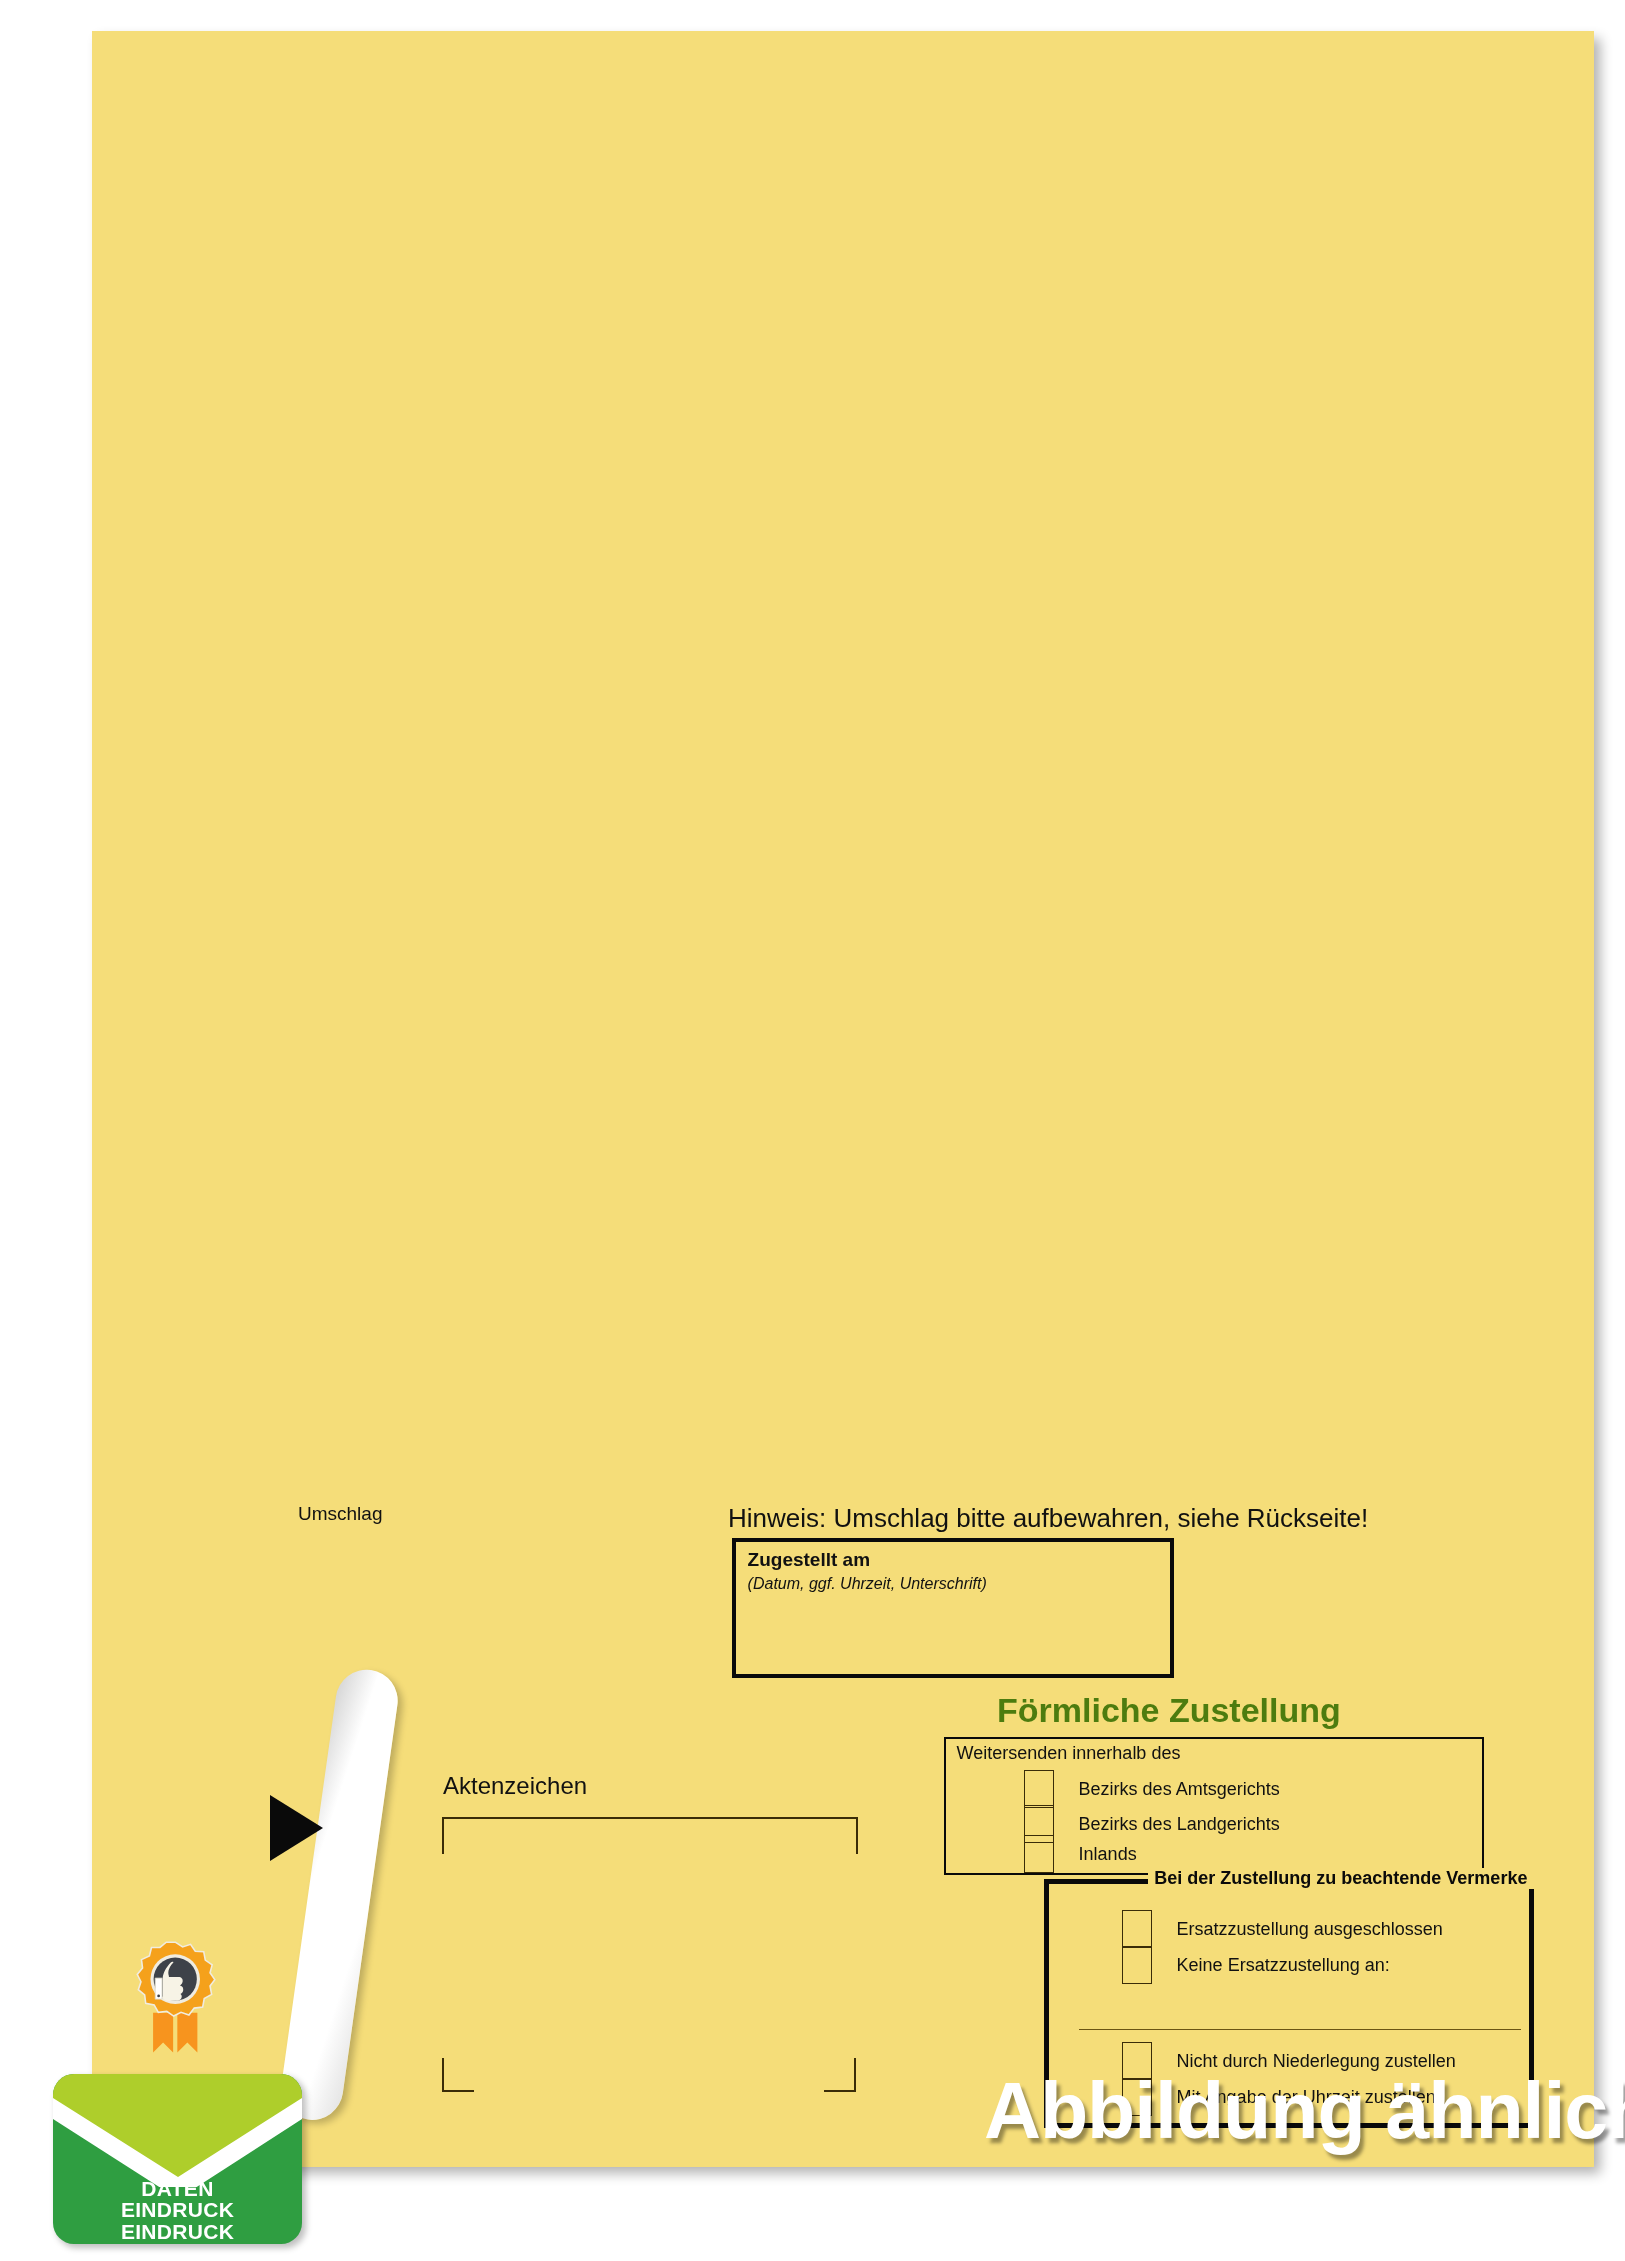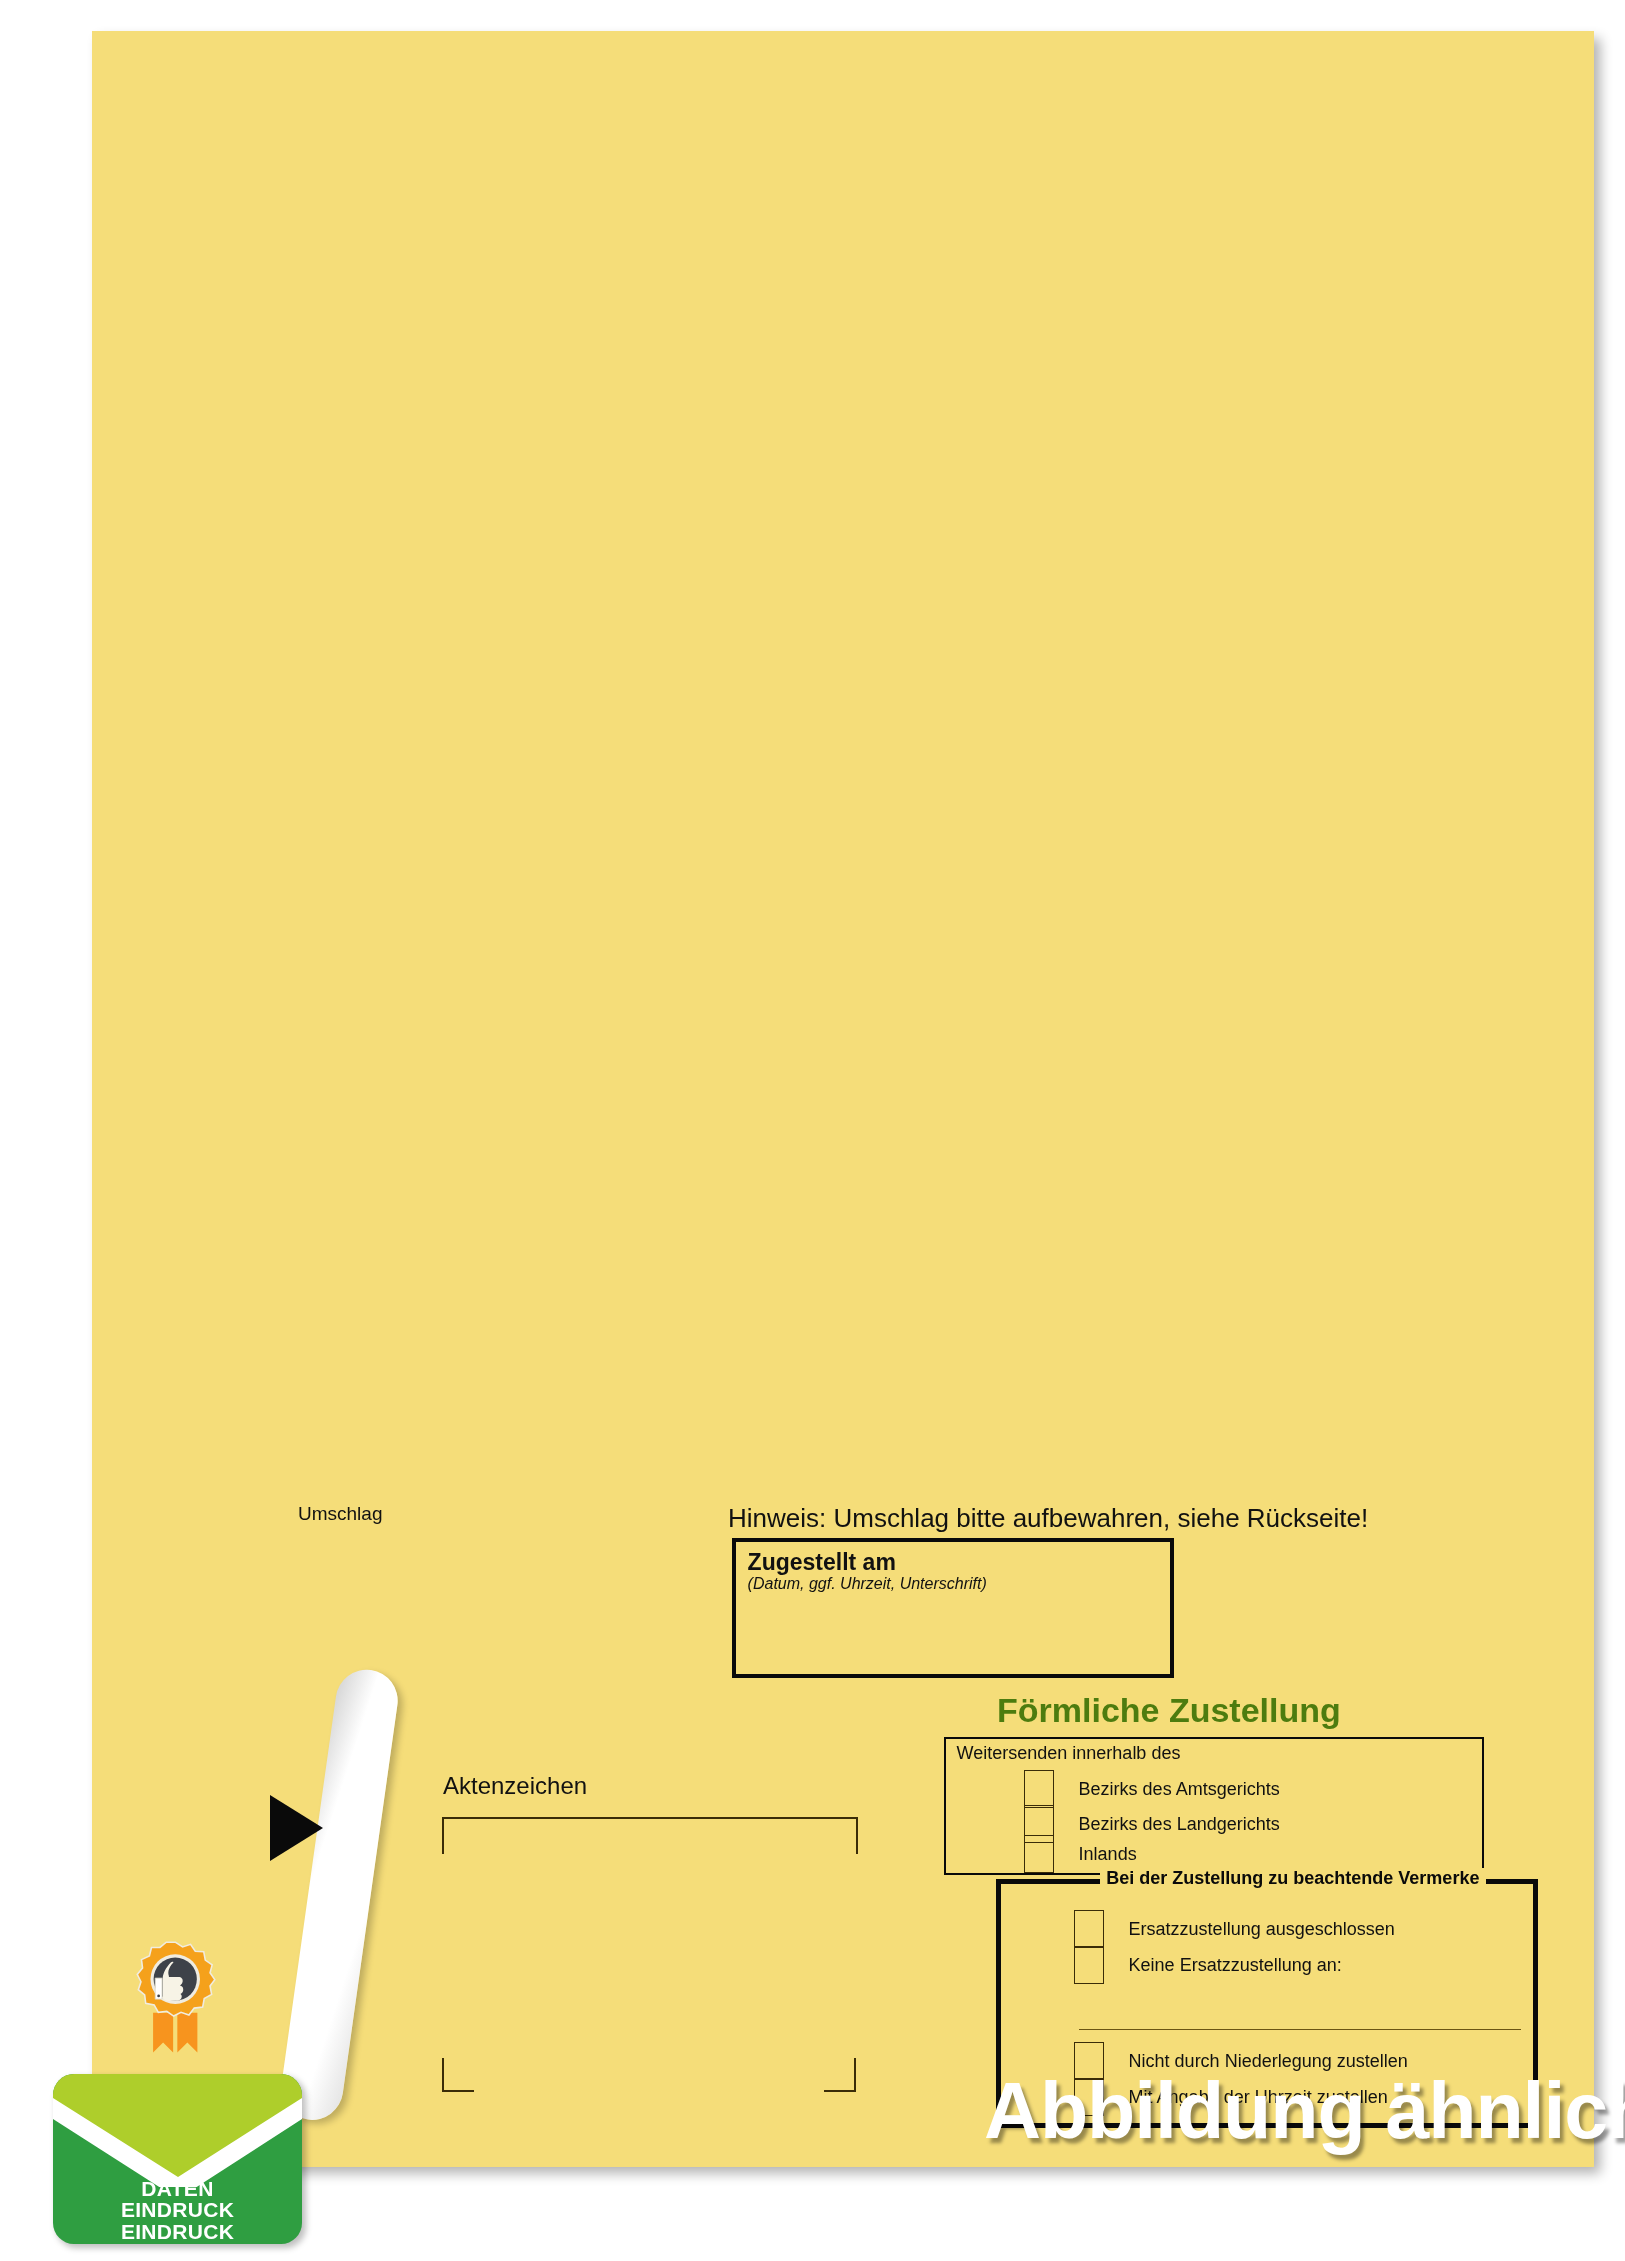--- a/index.html
+++ b/index.html
@@ -35,21 +35,21 @@
   .lbl{position:absolute;color:#111;white-space:nowrap;}
   #absender{left:206px;top:1472px;font-size:19px;}
   #hinweis{left:636px;top:1472px;font-size:26px;}
   #aktenzeichen{left:351px;top:1741px;font-size:24px;}
 
   
   #zugestellt-box{
     position:absolute;left:640px;top:1507px;width:442px;height:140px;
     border:4.7px solid #0a0a0a;background:transparent;box-sizing:border-box;
   }
-  #zugestellt-title{position:absolute;left:11.6px;top:7.4px;font-size:23px;font-weight:bold;color:#111;white-space:nowrap;}
+  #zugestellt-title{position:absolute;left:11.6px;top:7.4px;font-size:19px;font-weight:bold;color:#111;white-space:nowrap;}
   #zugestellt-sub{position:absolute;left:11.6px;top:33px;font-size:16px;font-style:italic;color:#111;white-space:nowrap;}
 
   
   .corner{position:absolute;border-color:#3a2c08;}
   #corner-tl{left:350px;top:1786px;width:414px;height:0;border-top:2.1px solid #3a2c08;}
   #corner-tl2{left:350px;top:1786px;width:0;height:37px;border-left:2.1px solid #3a2c08;}
   #corner-tr{left:764px;top:1786px;width:0;height:37px;border-left:2.1px solid #3a2c08;}
   #corner-bl-h{left:350px;top:2059px;width:32px;height:0;border-top:2.1px solid #3a2c08;}
   #corner-bl-v{left:350px;top:2027px;width:0;height:34px;border-left:2.1px solid #3a2c08;}
   #corner-br-h{left:732px;top:2059px;width:32px;height:0;border-top:2.1px solid #3a2c08;}
@@ -58,21 +58,21 @@
   
   #foermliche-title{
     position:absolute;left:905px;top:1660px;font-size:34px;font-weight:bold;color:#4d7c0f;white-space:nowrap;
   }
   #weitersenden-box{
     position:absolute;left:852px;top:1706px;width:540px;height:138px;
     border:2.1px solid #0a0a0a;box-sizing:border-box;padding-left:33px;
   }
   #weitersenden-legend{position:absolute;left:10.6px;top:4.2px;font-size:18px;color:#111;white-space:nowrap;}
   #vermerke-box{
-    position:absolute;left:904px;top:1848px;width:542px;height:249px;
+    position:absolute;left:952px;top:1848px;width:490px;height:249px;
     border:5.8px solid #0a0a0a;box-sizing:border-box;
   }
   #vermerke-legend{
     position:absolute;left:99px;top:-16px;font-size:18px;font-weight:bold;color:#0a0a0a;
     background:#f5dd79;padding:0 6.3px;white-space:nowrap;
   }
 
   .cb-row{position:absolute;display:flex;align-items:center;}
   .cb{width:29.6px;height:38px;border:1.6px solid #3a2c08;box-sizing:border-box;background:transparent;flex:0 0 auto;}
   .cb-lbl{margin-left:25px;font-size:18px;color:#111;white-space:nowrap;}

